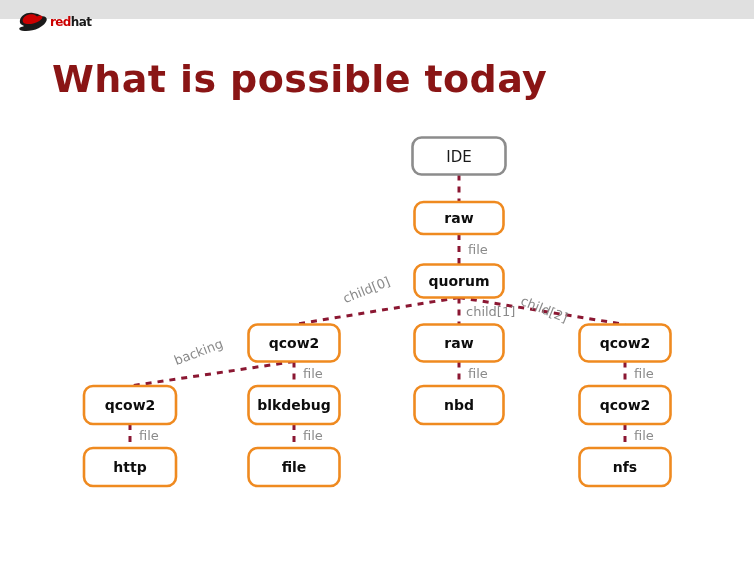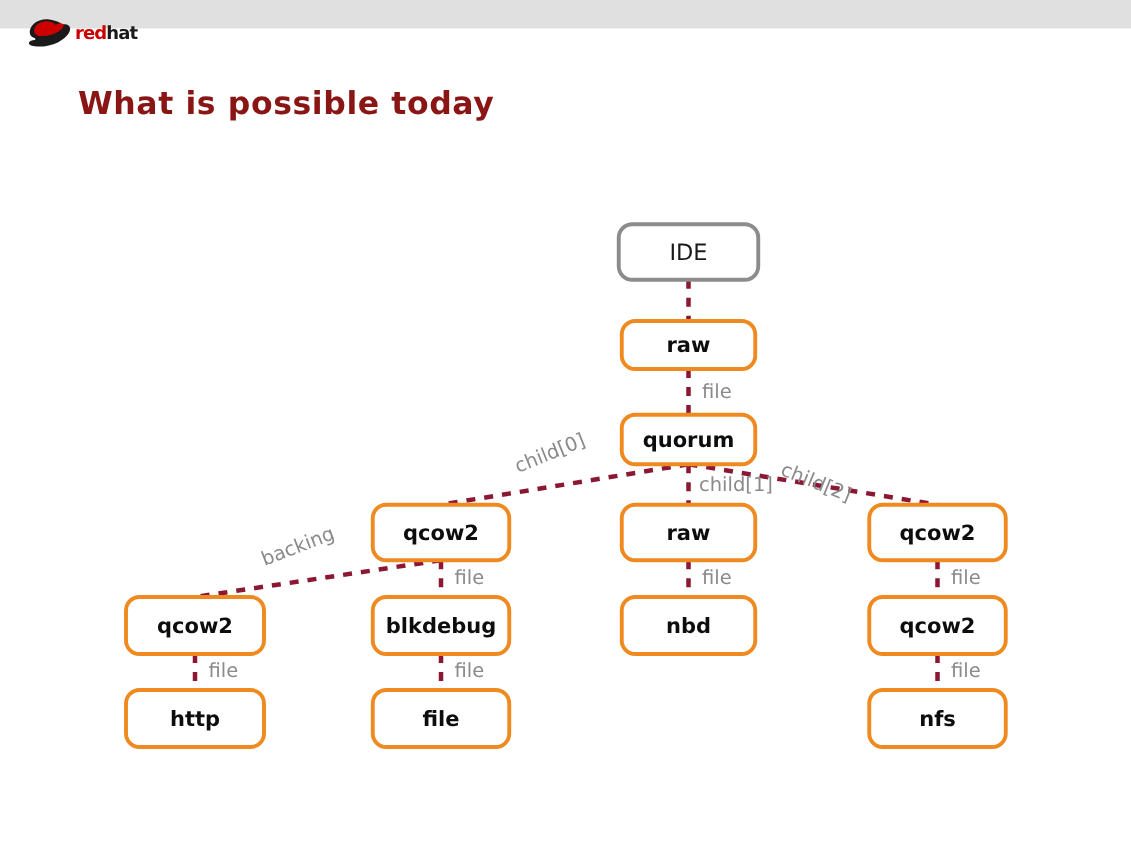--- a/index.html
+++ b/index.html
@@ -56,32 +56,32 @@
   }
   .logo-red { color: #cc0000; }
   .logo-black { color: #1a1a1a; }
 
   
   .slide-title {
     position: absolute;
     left: 52px;
     top: 57px;
     font-family: "DejaVu Sans", sans-serif;
-    font-size: 21px;
+    font-size: 38px;
     font-weight: bold;
     color: #8a1515;
     letter-spacing: 0.4px;
     white-space: nowrap;
   }
 
   
   .diagram {
     position: absolute;
     left: 0;
-    top: 122px;
+    top: 110px;
     width: 754px;
     height: 400px;
   }
   .diagram svg { display: block; }
 
   .node-rect {
     fill: #ffffff;
     stroke: #ef8a20;
     stroke-width: 2.6;
   }

